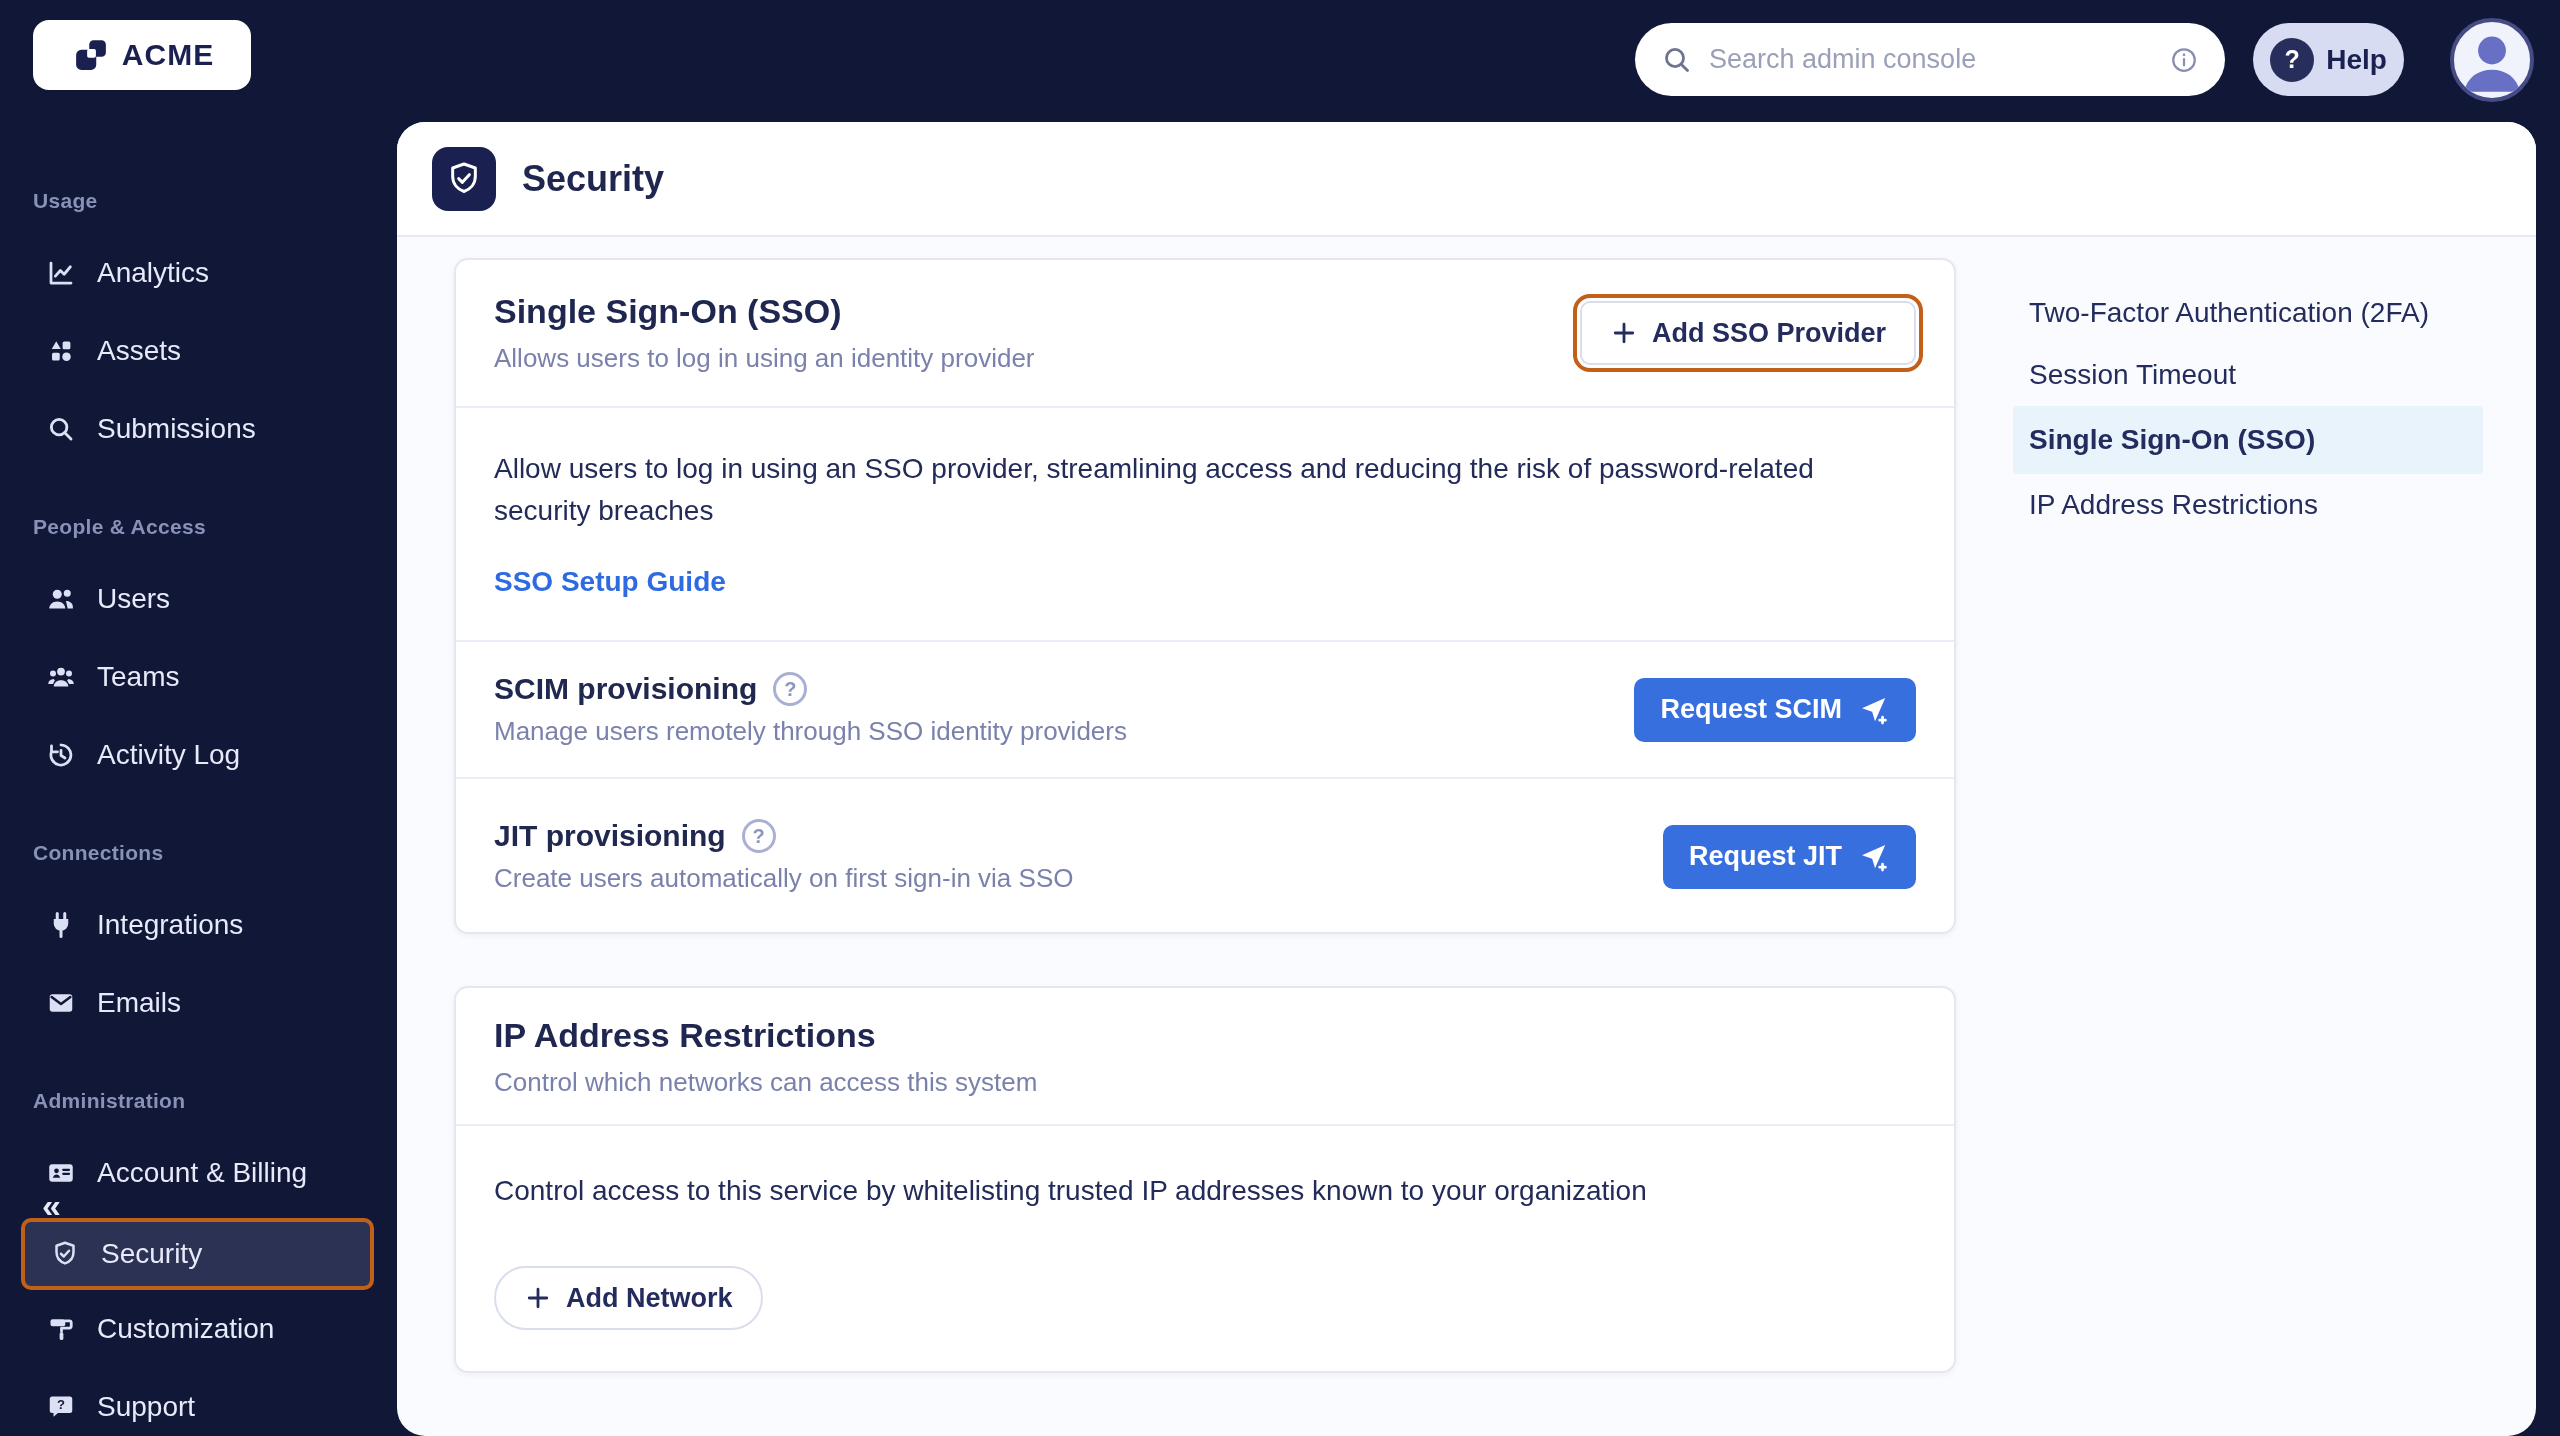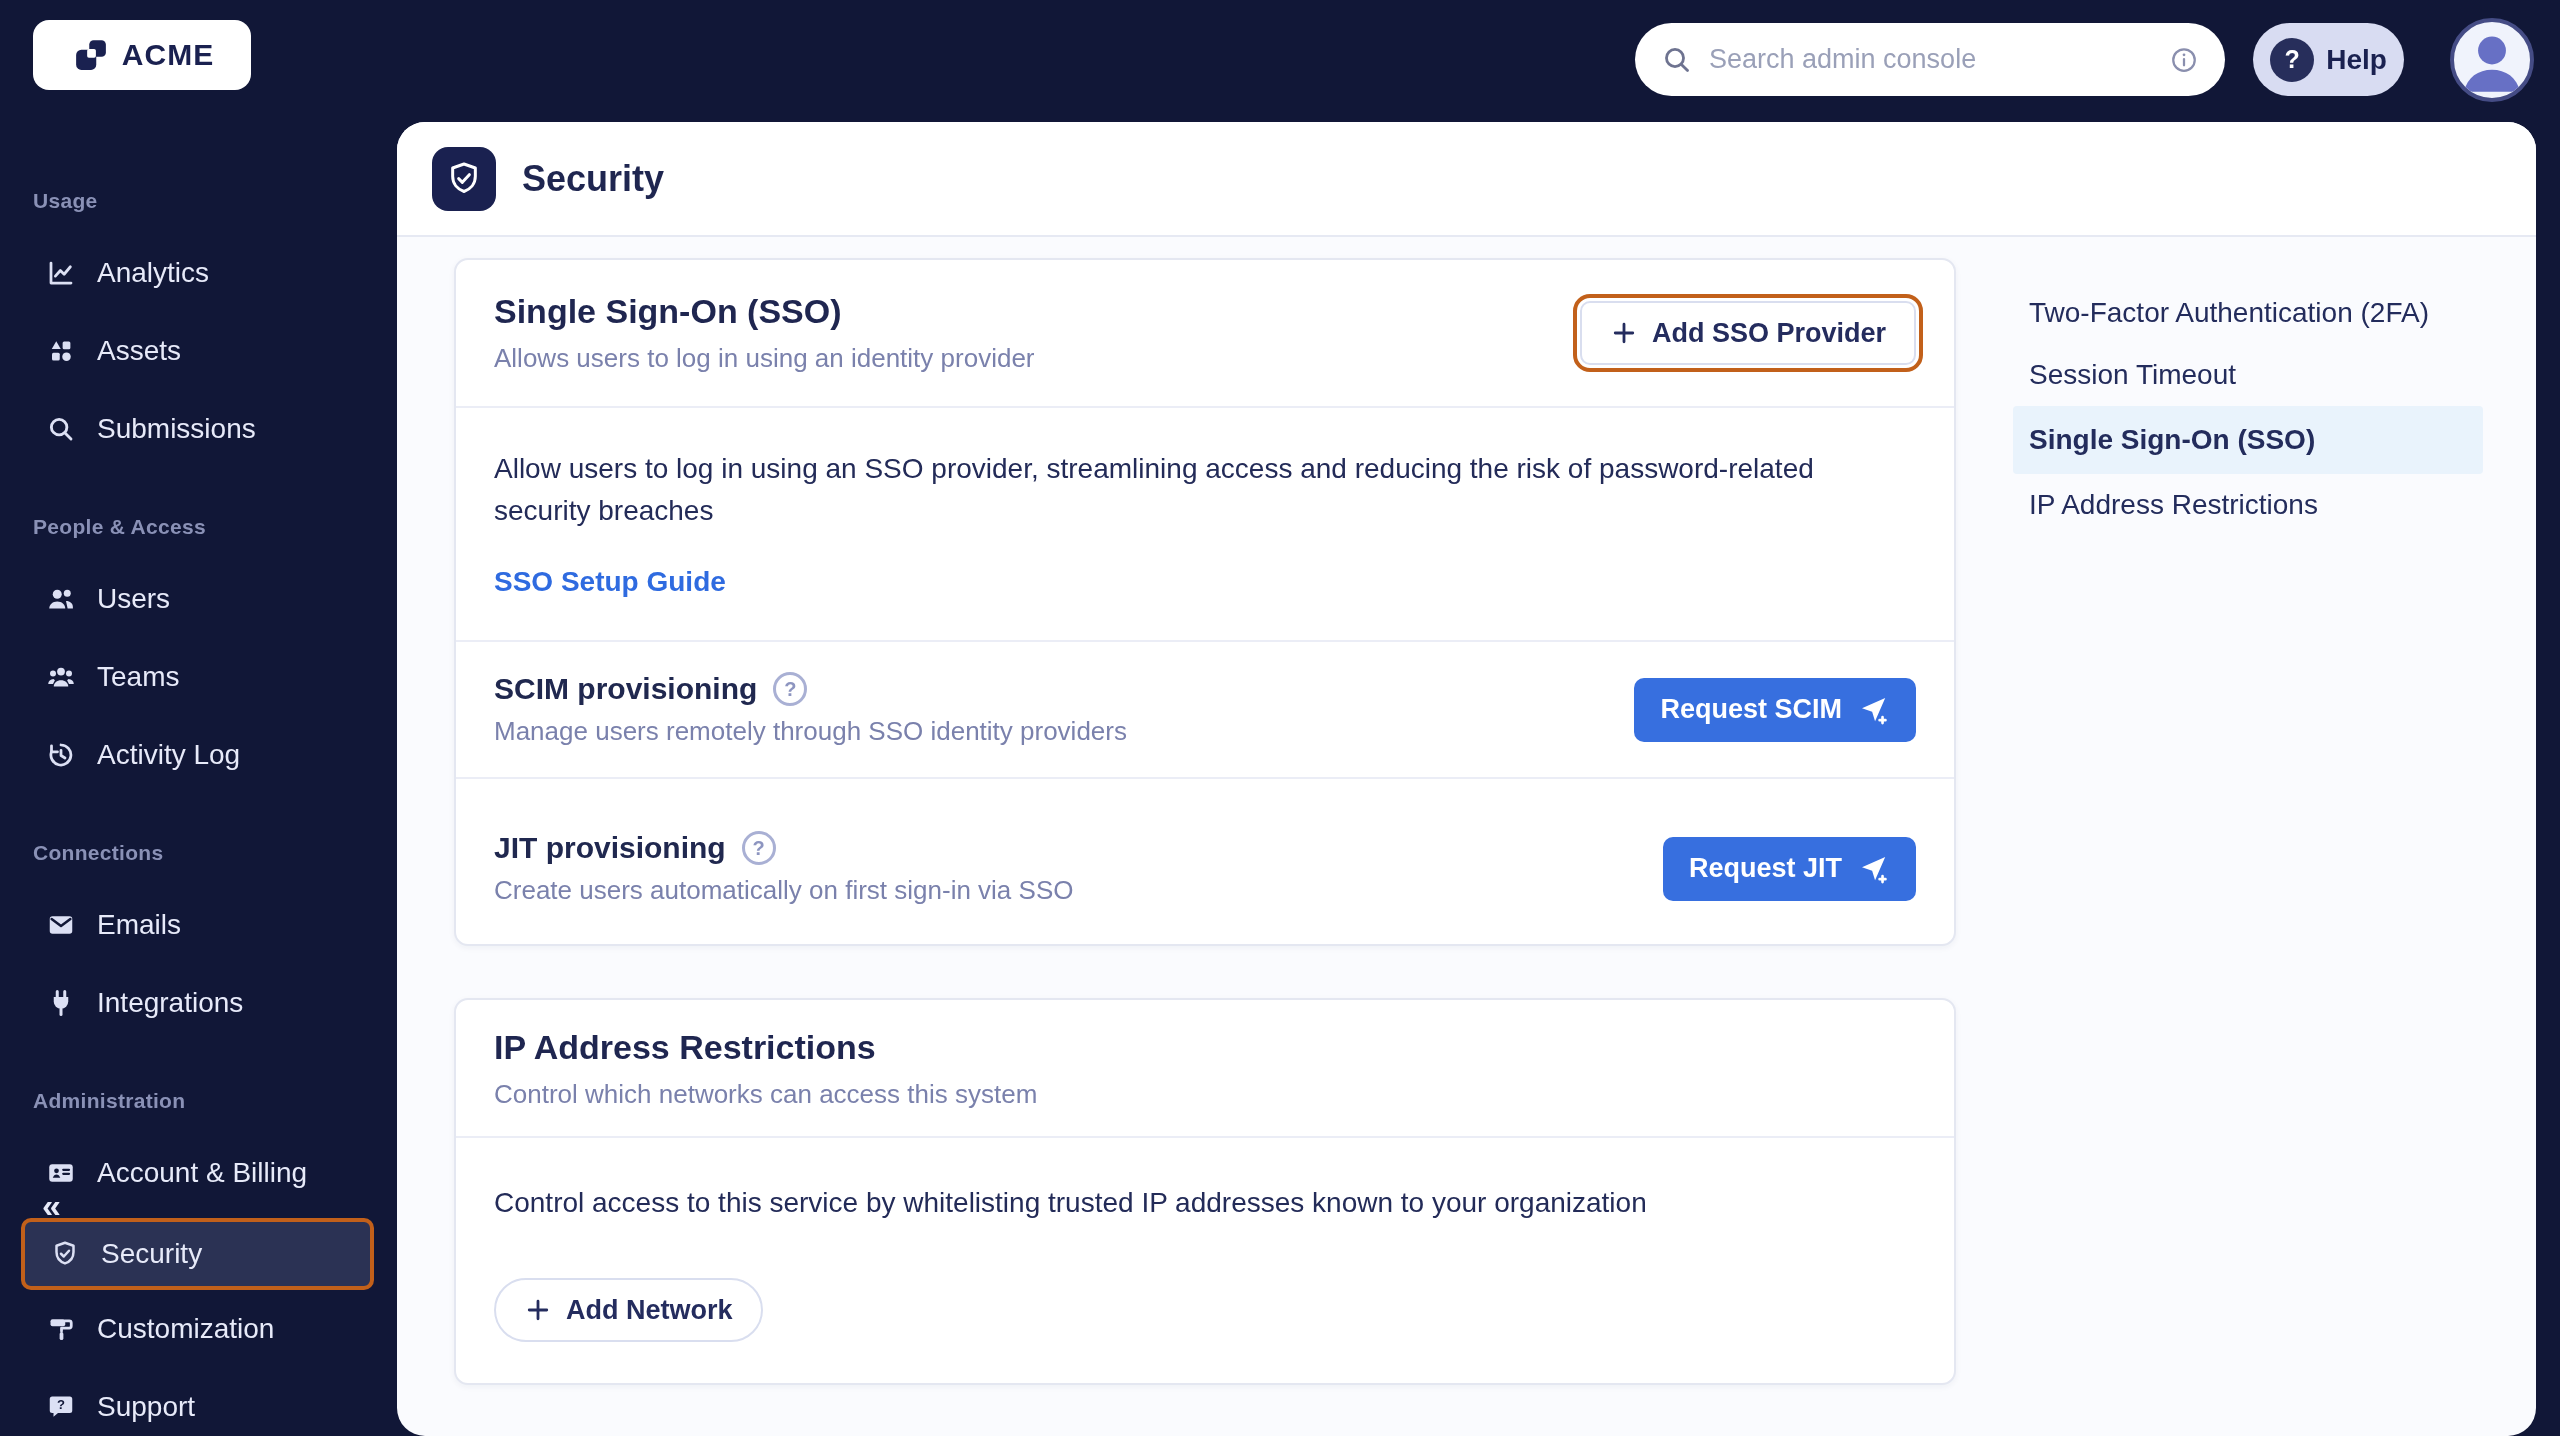--- a/index.html
+++ b/index.html
@@ -69,21 +69,21 @@
   .btn-primary { display:inline-flex; align-items:center; gap:16px; background:#376FDF; color:#ffffff;
                  border:none; border-radius:10px; height:64px; padding:0 26px; font-size:27px;
                  font-weight:bold; cursor:pointer; white-space:nowrap; }
 
   .card-section { padding:40px 38px 42px 38px; }
   .body-text { font-size:28px; color:#232B58; line-height:42px; max-width:1360px; }
   .link { display:inline-block; margin-top:34px; font-size:28px; font-weight:bold; color:#2F6BE0;
           cursor:pointer; text-decoration:none; }
 
   .feature-row { display:flex; align-items:center; justify-content:space-between; padding:30px 38px; }
-  .feature-row.last { padding:52px 38px 38px 38px; }
+  .feature-row.last { padding:40px 38px 38px 38px; }
   .feature-title-row { display:flex; align-items:center; gap:16px; margin-bottom:10px; }
   .feature-title { font-size:30px; font-weight:bold; color:#20284F; }
   .q-circle { width:34px; height:34px; border-radius:50%; border:3px solid #A9B0D4; color:#8D95C0;
               font-size:20px; font-weight:bold; display:flex; align-items:center; justify-content:center; }
   .feature-desc { font-size:26px; color:#7A81AC; }
 
   .ip-body { padding:44px 38px 41px 38px; }
   .ip-body .btn-outline { margin-top:54px;border-radius:32px; }
 
   
@@ -182,35 +182,35 @@
           </span>
           <span class="side-label">Activity Log</span>
         </div>
       </div>
 
       <div class="side-section">
         <div class="section-label">Connections</div>
         <div class="side-item">
           <span class="si">
             <svg width="30" height="30" viewBox="0 0 24 24">
-              <rect x="3" y="5" width="18" height="14" rx="2.2" fill="currentColor"></rect>
-              <path d="M4.5 7.2l7.5 5.6 7.5-5.6" fill="none" stroke="#111737" stroke-width="2" stroke-linecap="round" stroke-linejoin="round"></path>
-            </svg>
-          </span>
-          <span class="side-label">Emails</span>
-        </div>
-        <div class="side-item">
-          <span class="si">
-            <svg width="30" height="30" viewBox="0 0 24 24">
               <path d="M9 2.8v4.4M15 2.8v4.4" stroke="currentColor" stroke-width="2.4" stroke-linecap="round"></path>
               <path d="M6.2 7.2h11.6v3.6a5.8 5.8 0 0 1-11.6 0z" fill="currentColor"></path>
               <path d="M12 16.6v4.6" stroke="currentColor" stroke-width="2.4" stroke-linecap="round"></path>
             </svg>
           </span>
           <span class="side-label">Integrations</span>
+        </div>
+        <div class="side-item">
+          <span class="si">
+            <svg width="30" height="30" viewBox="0 0 24 24">
+              <rect x="3" y="5" width="18" height="14" rx="2.2" fill="currentColor"></rect>
+              <path d="M4.5 7.2l7.5 5.6 7.5-5.6" fill="none" stroke="#111737" stroke-width="2" stroke-linecap="round" stroke-linejoin="round"></path>
+            </svg>
+          </span>
+          <span class="side-label">Emails</span>
         </div>
       </div>
 
       <div class="side-section">
         <div class="section-label">Administration</div>
         <div class="side-item">
           <span class="si">
             <svg width="30" height="30" viewBox="0 0 24 24">
               <rect x="2.6" y="5" width="18.8" height="14" rx="2.4" fill="currentColor"></rect>
               <circle cx="8.4" cy="10.2" r="1.9" fill="#111737"></circle>

